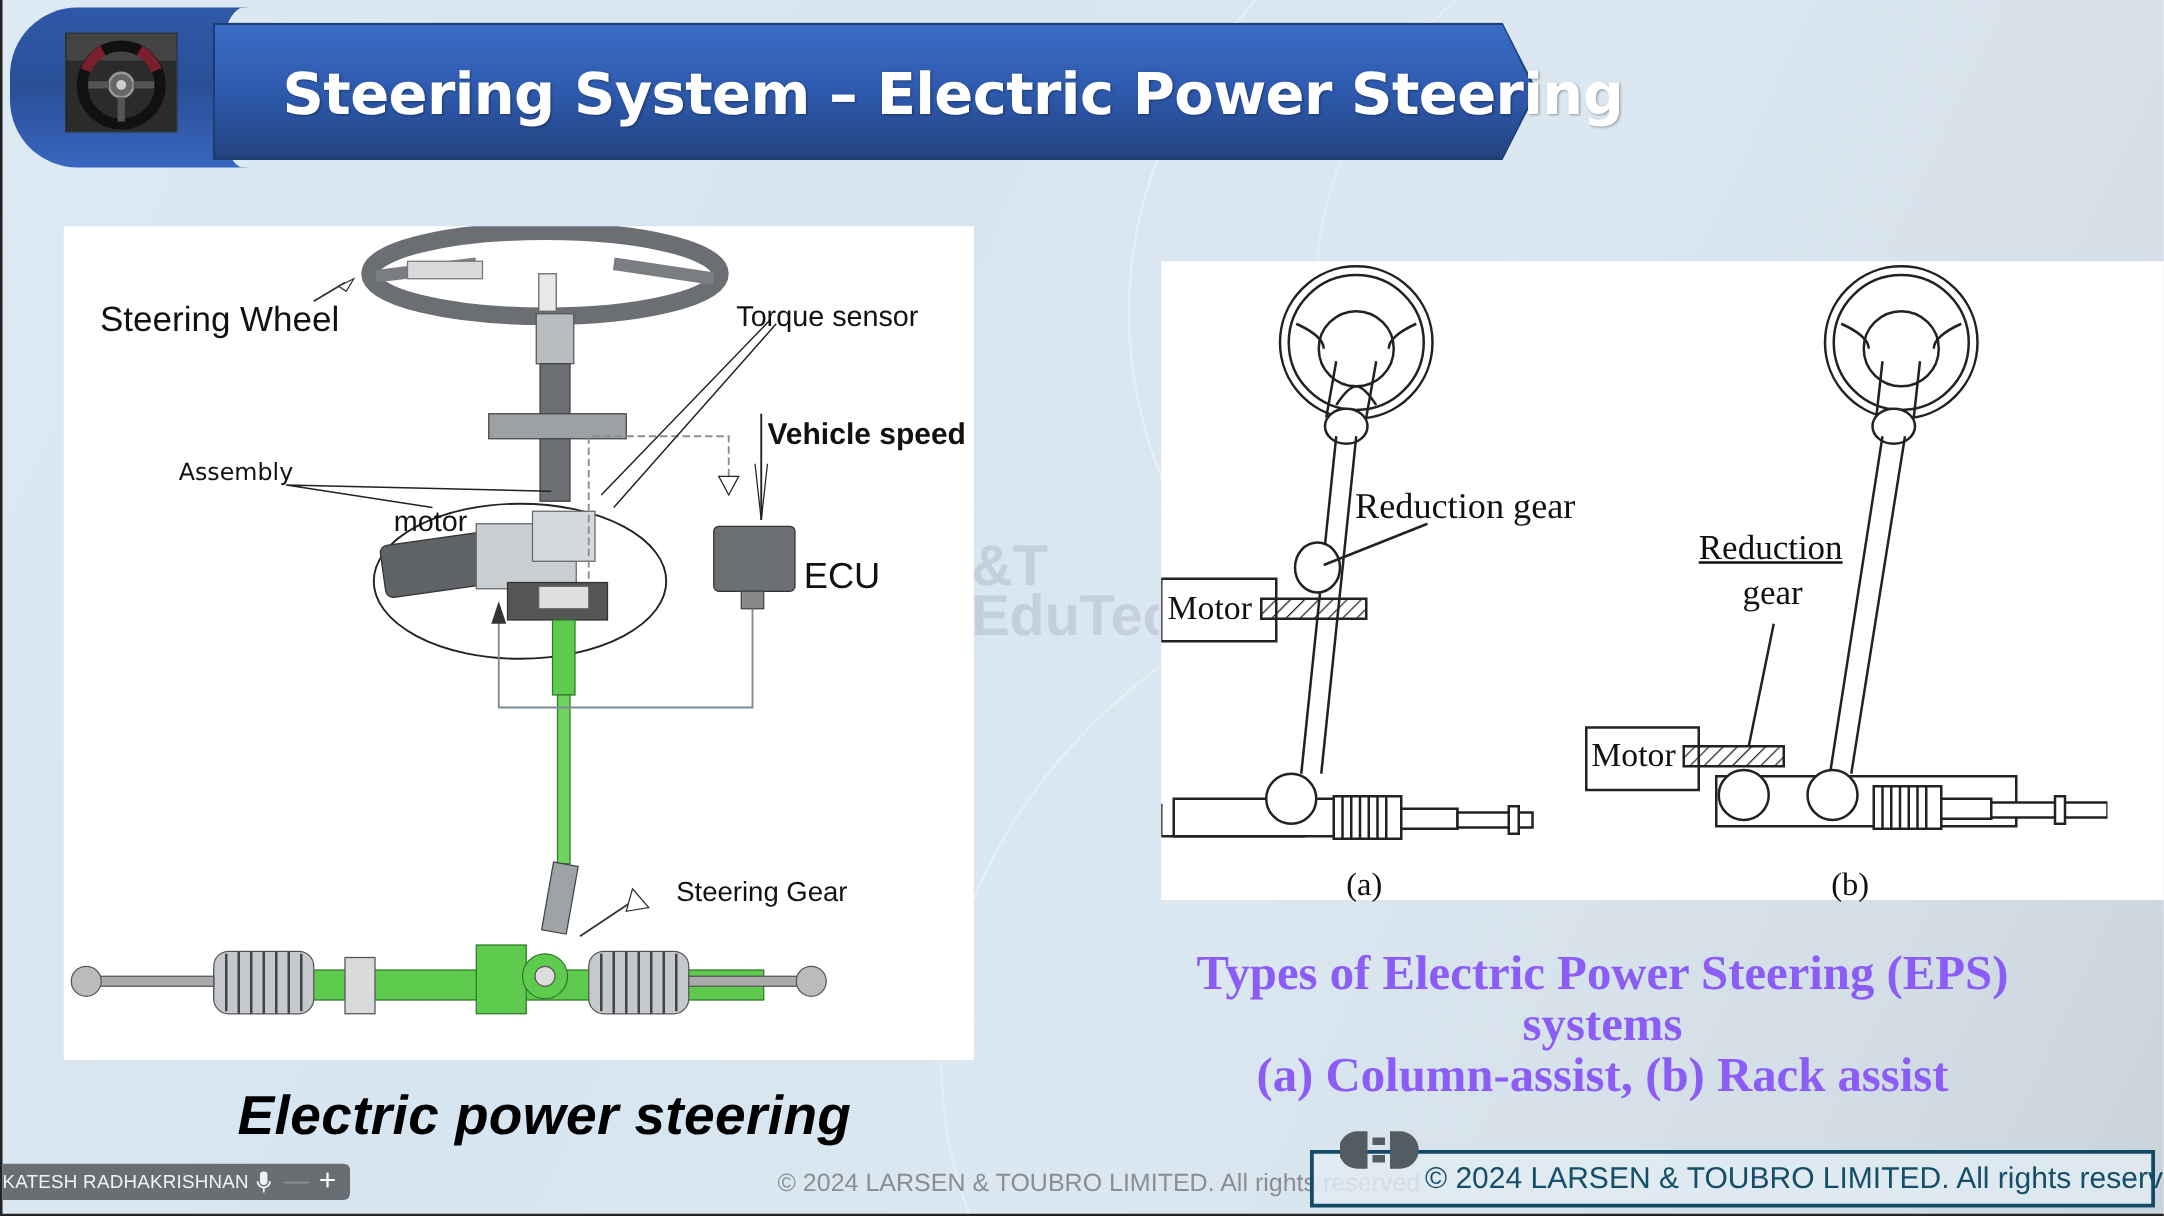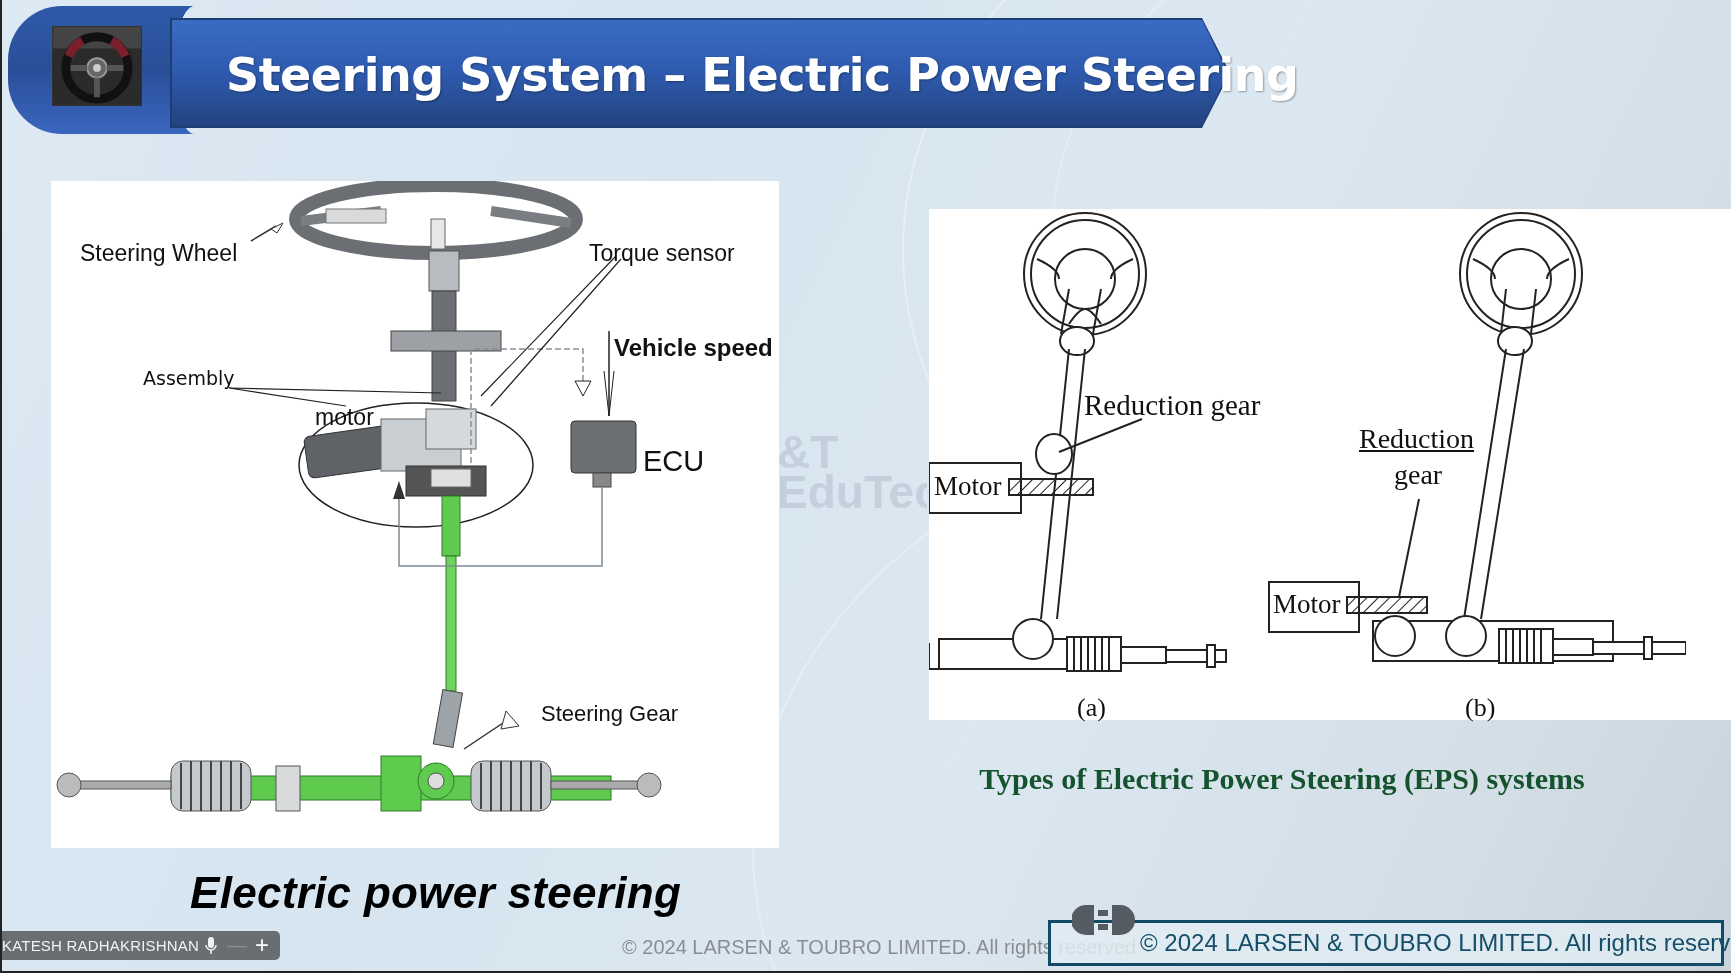--- a/index.html
+++ b/index.html
@@ -52,21 +52,21 @@
       letter-spacing: -0.5px; white-space: nowrap;
       text-shadow: 1px 1px 2px rgba(0,0,0,0.35);
     }
 
     
     .fig-left {
       position: absolute; left: 49px; top: 181px; width: 728px; height: 667px; background: #fff;
     }
     .fig-left svg { position: absolute; left: 0; top: 0; width: 728px; height: 667px; }
     .lbl { position: absolute; font-family: "Liberation Sans", sans-serif; color: #111; white-space: nowrap; }
-    .lbl-sw { left: 29px; top: 59px; font-size: 23px; }
+    .lbl-sw { left: 29px; top: 59px; font-size: 28px; }
     .lbl-ts { left: 538px; top: 59px; font-size: 23px; }
     .lbl-vs { left: 563px; top: 153px; font-size: 24px; font-weight: bold; }
     .lbl-as { left: 92px; top: 186px; font-size: 19px; font-family: "DejaVu Sans", sans-serif; }
     .lbl-mo { left: 264px; top: 223px; font-size: 23px; }
     .lbl-ecu { left: 592px; top: 264px; font-size: 29px; }
     .lbl-sg { left: 490px; top: 520px; font-size: 22px; }
 
     .cap-left {
       position: absolute; left: 188px; top: 868px; font-size: 44px; font-weight: bold; font-style: italic;
       color: #000; white-space: nowrap; letter-spacing: 0.3px;
@@ -87,21 +87,21 @@
     .slbl-rg-a { left: 155px; top: 180px; font-size: 29px; }
     .slbl-mot-a { left: 5px; top: 262px; font-size: 27px; }
     .slbl-rg-b1 { left: 430px; top: 214px; font-size: 28px; text-decoration: underline; }
     .slbl-rg-b2 { left: 465px; top: 250px; font-size: 28px; }
     .slbl-mot-b { left: 344px; top: 380px; font-size: 27px; }
     .slbl-a { left: 148px; top: 484px; font-size: 26px; }
     .slbl-b { left: 536px; top: 484px; font-size: 26px; }
 
     .cap-right {
       position: absolute; left: 900px; top: 758px; width: 760px; text-align: center;
-      font-family: "Liberation Serif", serif; font-weight: bold; font-size: 30px; color: #14532d; line-height: 41px;
+      font-family: "Liberation Serif", serif; font-weight: bold; font-size: 39px; color: #8b5cf6; line-height: 41px;
     }
 
     
     .copyright-ghost {
       position: absolute; left: 620px; top: 936px; font-size: 20px; color: #8a8e93; white-space: nowrap;
     }
     .copyright-box {
       position: absolute; left: 1046px; top: 920px; width: 676px; height: 46px;
       border: 3px solid #114b66; background: rgba(225,235,242,0.85);
     }
@@ -271,20 +271,21 @@
   <div class="slbl slbl-rg-a">Reduction gear</div>
   <div class="slbl slbl-mot-a">Motor</div>
   <div class="slbl slbl-rg-b1">Reduction</div>
   <div class="slbl slbl-rg-b2">gear</div>
   <div class="slbl slbl-mot-b">Motor</div>
   <div class="slbl slbl-a">(a)</div>
   <div class="slbl slbl-b">(b)</div>
 </div>
 <div class="cap-right">
   <div>Types of Electric Power Steering (EPS) systems</div>
+  <div>(a) Column-assist, (b) Rack assist</div>
 </div>
 
 <div class="copyright-ghost">© 2024 LARSEN &amp; TOUBRO LIMITED. All rights reserved</div>
 <div class="copyright-box"></div>
 <svg class="plug-icon" viewBox="0 0 68 34">
   <path d="M22 2 H14 A15 15 0 0 0 14 32 H22 Z" fill="#555b62"></path>
   <rect x="26" y="7" width="10" height="6" fill="#555b62"></rect>
   <rect x="26" y="21" width="10" height="6" fill="#555b62"></rect>
   <path d="M40 2 H48 A15 15 0 0 1 48 32 H40 Z" fill="#555b62"></path>
 </svg>

